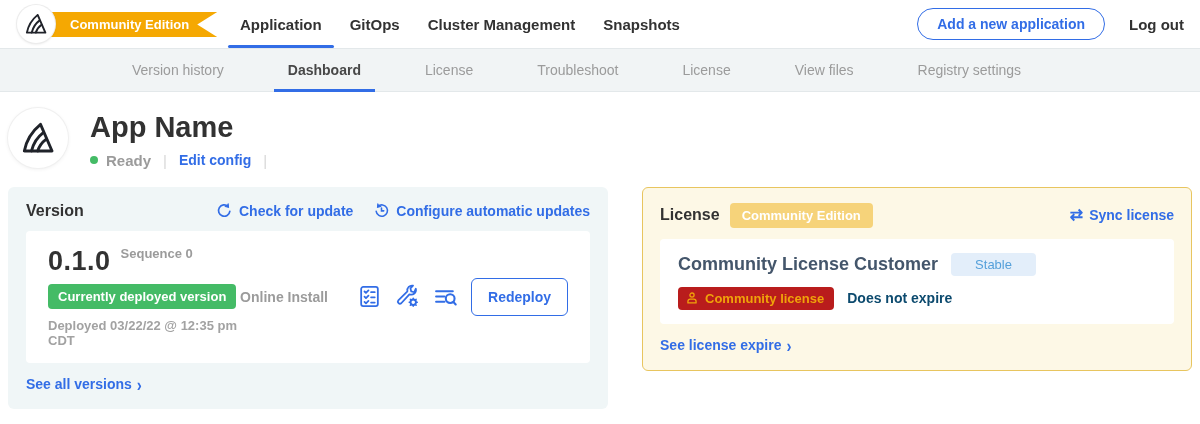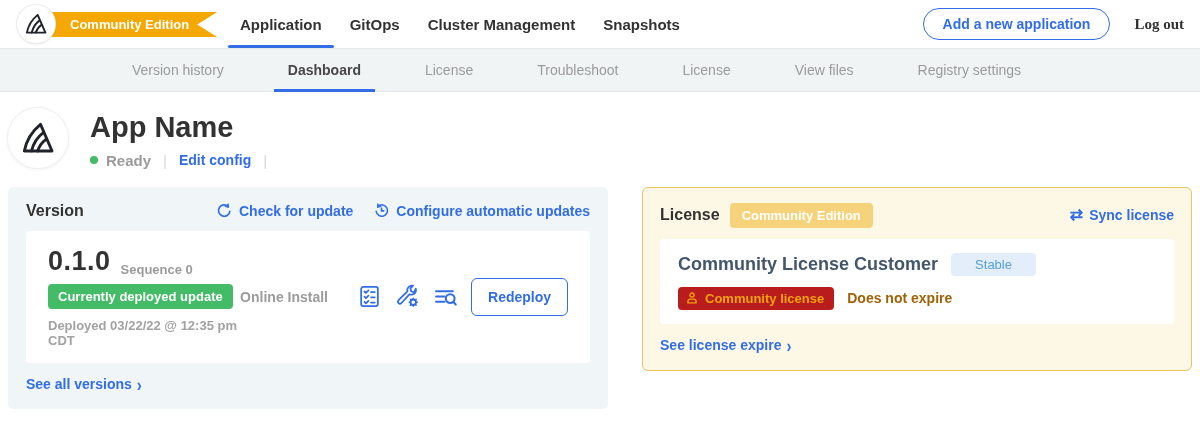--- a/index.html
+++ b/index.html
@@ -30,21 +30,21 @@
     padding:0 14px; display:flex; align-items:center; font-size:15px; font-weight:bold;
     color:#323232; position:relative; cursor:pointer; white-space:nowrap;
   }
   .nav-item.active::after { content:""; position:absolute; left:2px; right:2px; bottom:0; height:3px; background:#326de6; border-radius:2px; }
   .topnav-right { margin-left:auto; display:flex; align-items:center; gap:24px; padding-right:16px; }
   .add-app-btn {
     border:1.5px solid #326de6; color:#326de6; font-weight:bold; font-size:14px;
     border-radius:17px; padding:7px 19px; background:#fff; cursor:pointer; white-space:nowrap;
     font-family:"Liberation Sans", sans-serif;
   }
-  .logout { font-size:15px; font-weight:bold; color:#323232; cursor:pointer;font-family:Liberation Serif, serif; }
+  .logout { font-size:15px; font-weight:bold; color:#323232; cursor:pointer; }
   
   .subnav {
     height:44px; background:#f1f4f5; border-top:1px solid #e3e8ea; border-bottom:1px solid #e3e8ea;
     display:flex; align-items:stretch; padding-left:118px;
   }
   .subtab {
     display:flex; align-items:center; padding:0 14px; margin-right:36px;
     font-size:14px; color:#9b9b9b; position:relative; cursor:pointer; white-space:nowrap;
   }
   .subtab.active { color:#474747; font-weight:bold; }
@@ -68,21 +68,21 @@
   .card-head { display:flex; align-items:center; }
   .card-title { font-size:16px; font-weight:bold; color:#323232; }
   .head-links { margin-left:auto; display:flex; gap:20px; }
   .head-link { color:#326de6; font-size:14px; font-weight:bold; display:flex; align-items:center; gap:6px; cursor:pointer; white-space:nowrap; }
   .head-link svg { width:17px; height:17px; }
   .see-link { margin-top:13px; color:#326de6; font-weight:bold; font-size:14px; display:inline-flex; align-items:center; gap:5px; cursor:pointer; }
   .chev { font-size:15px; font-weight:bold; transform:scaleY(1.25); display:inline-block; }
   
   .version-card { width:633px; background:#f0f6f7; border-radius:6px; padding:15px 18px 16px; }
   .version-inner { background:#fff; border-radius:4px; margin-top:11px; padding:15px 22px; display:flex; align-items:center; }
-  .version-line { display:flex; align-items:flex-end; gap:10px; }
+  .version-line { display:flex; align-items:flex-start; gap:10px; }
   .version-number { font-size:27px; font-weight:bold; color:#323232; letter-spacing:.5px; }
   .sequence { color:#9b9b9b; font-size:13px; font-weight:bold; }
   .deployed-badge {
     display:inline-block; margin-top:7px; background:#44bb66; color:#fff;
     font-size:13px; font-weight:bold; padding:5px 10px; border-radius:4px;
   }
   .deployed-at { margin-top:9px; color:#a2a2a2; font-size:13px; font-weight:bold; }
   .version-right { margin-left:auto; display:flex; align-items:center; gap:13px; }
   .install-type { color:#9b9b9b; font-weight:bold; font-size:14px; margin-right:16px; white-space:nowrap; }
   .action-icon { cursor:pointer; display:flex; }
@@ -97,21 +97,21 @@
   .license-inner { background:#fff; border-radius:4px; margin-top:11px; padding:14px 18px; }
   .customer-row { display:flex; align-items:center; gap:13px; }
   .customer-name { font-size:18px; font-weight:bold; color:#44566b; }
   .stable-badge { background:#e3eefa; color:#55a0da; font-size:13px; padding:4px 24px; border-radius:4px; }
   .license-type-row { display:flex; align-items:center; gap:13px; margin-top:11px; }
   .community-badge {
     background:#b91c1c; color:#f0a30a; font-weight:bold; font-size:13px;
     padding:4px 10px 4px 7px; border-radius:4px; display:flex; align-items:center; gap:6px;
   }
   .community-badge svg { width:14px; height:14px; }
-  .expiry { color:#a16207; font-size:14px; font-weight:bold; }
+  .expiry { color:#0c4a6e; font-size:14px; font-weight:bold; }
   .sync-glyph { font-size:16px; font-weight:bold; line-height:1; }
 </style>
 </head>
 <body>
 
 <div class="topnav">
   <div class="brand">
     <div class="brand-ribbon">
       <span>Community Edition</span>
     </div>
@@ -210,21 +210,21 @@
         </span>
       </div>
     </div>
 
     <div class="version-inner">
       <div>
         <div class="version-line">
           <span class="version-number">0.1.0</span>
           <span class="sequence">Sequence 0</span>
         </div>
-        <span class="deployed-badge">Currently deployed update</span>
+        <span class="deployed-badge">Currently deployed version</span>
         <div class="deployed-at">Deployed 03/22/22 @ 12:35 pm CDT</div>
       </div>
       <div class="version-right">
         <span class="install-type">Online Install</span>
         <span class="action-icon">
           <svg viewBox="0 0 24 24" fill="none" stroke="#326de6" stroke-width="1.7" stroke-linecap="round" stroke-linejoin="round">
             <rect x="4" y="2.8" width="16" height="18.4" rx="2"></rect>
             <path d="M7.2 7.2 l1.4 1.4 L11 6.2"></path>
               <line x1="13.5" y1="7.8" x2="17" y2="7.8"></line>
             <path d="M7.2 12.2 l1.4 1.4 L11 11.2"></path>

